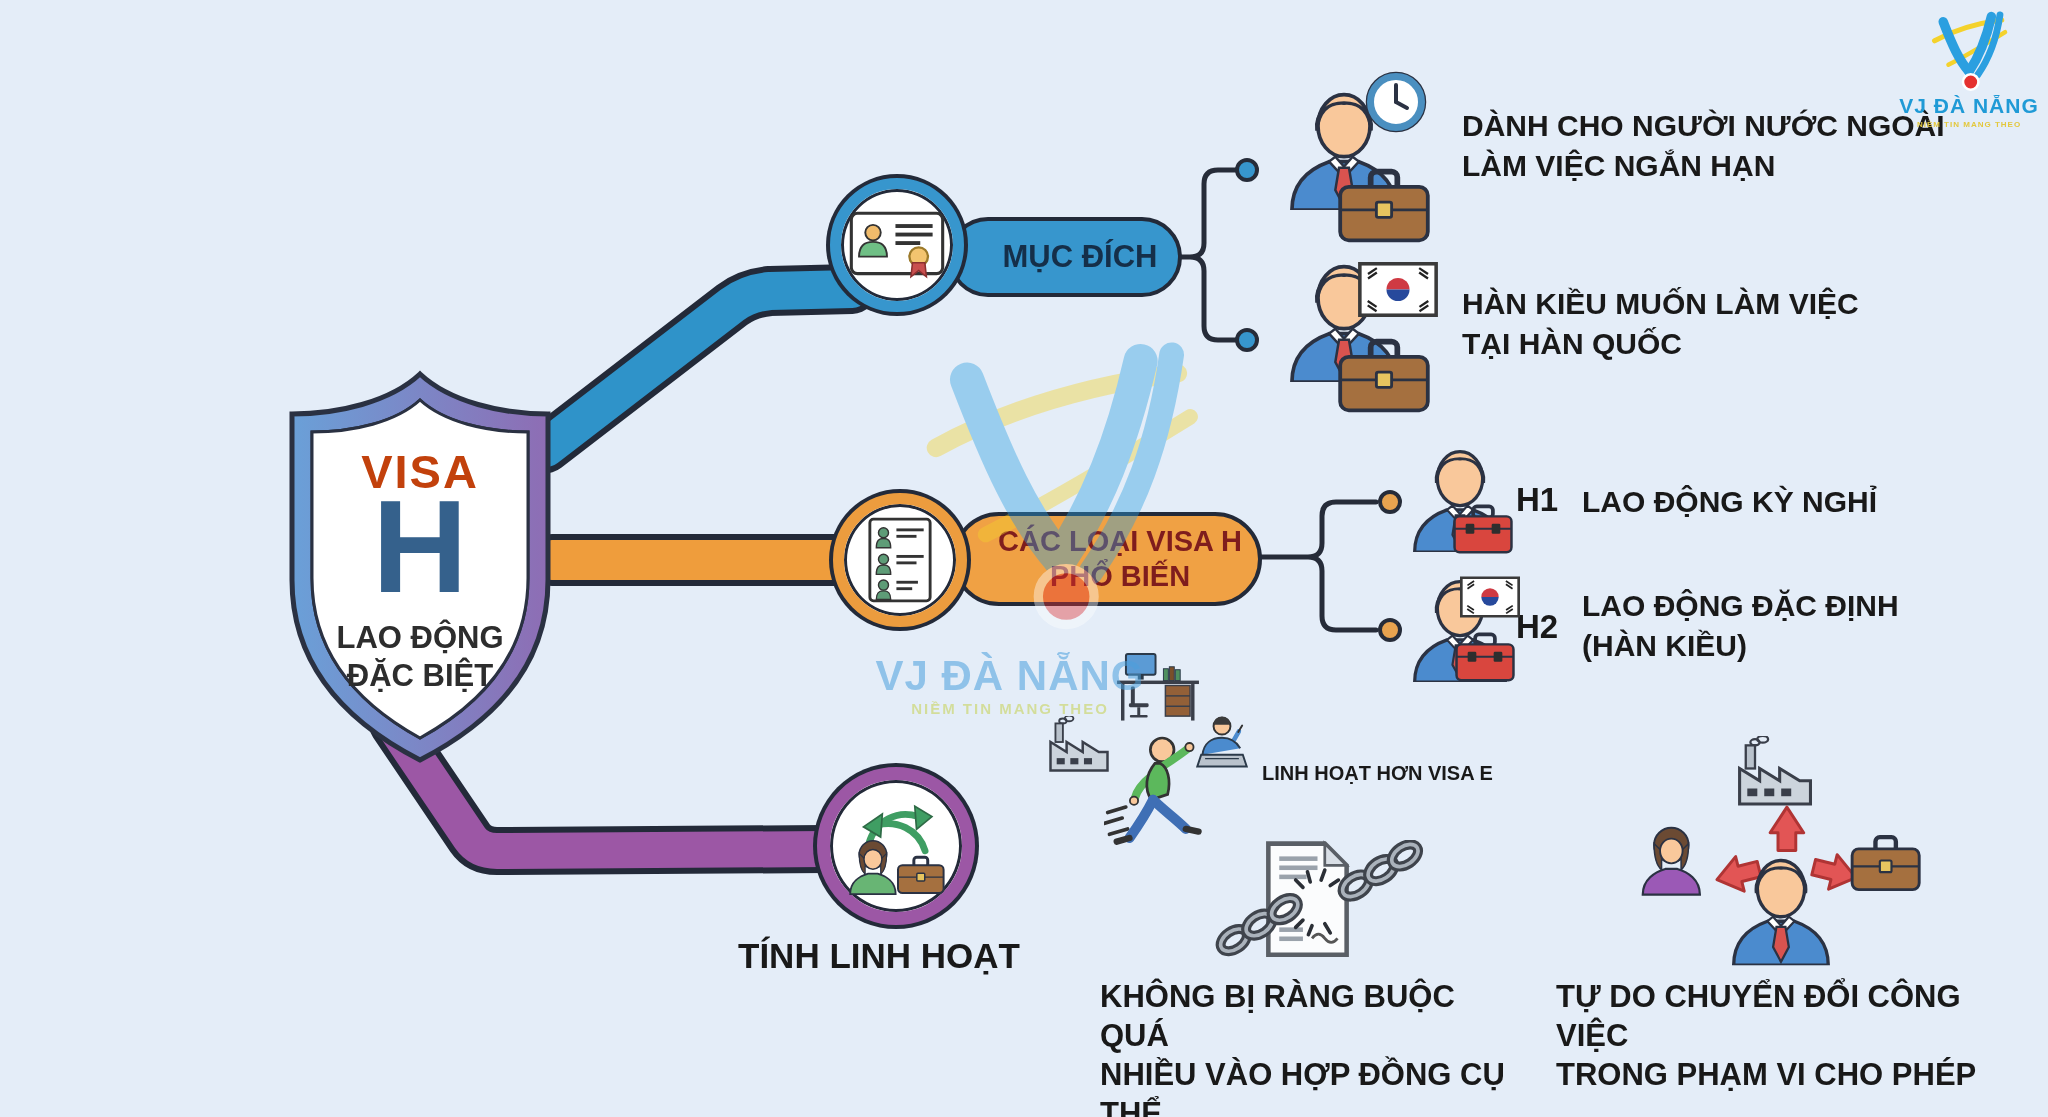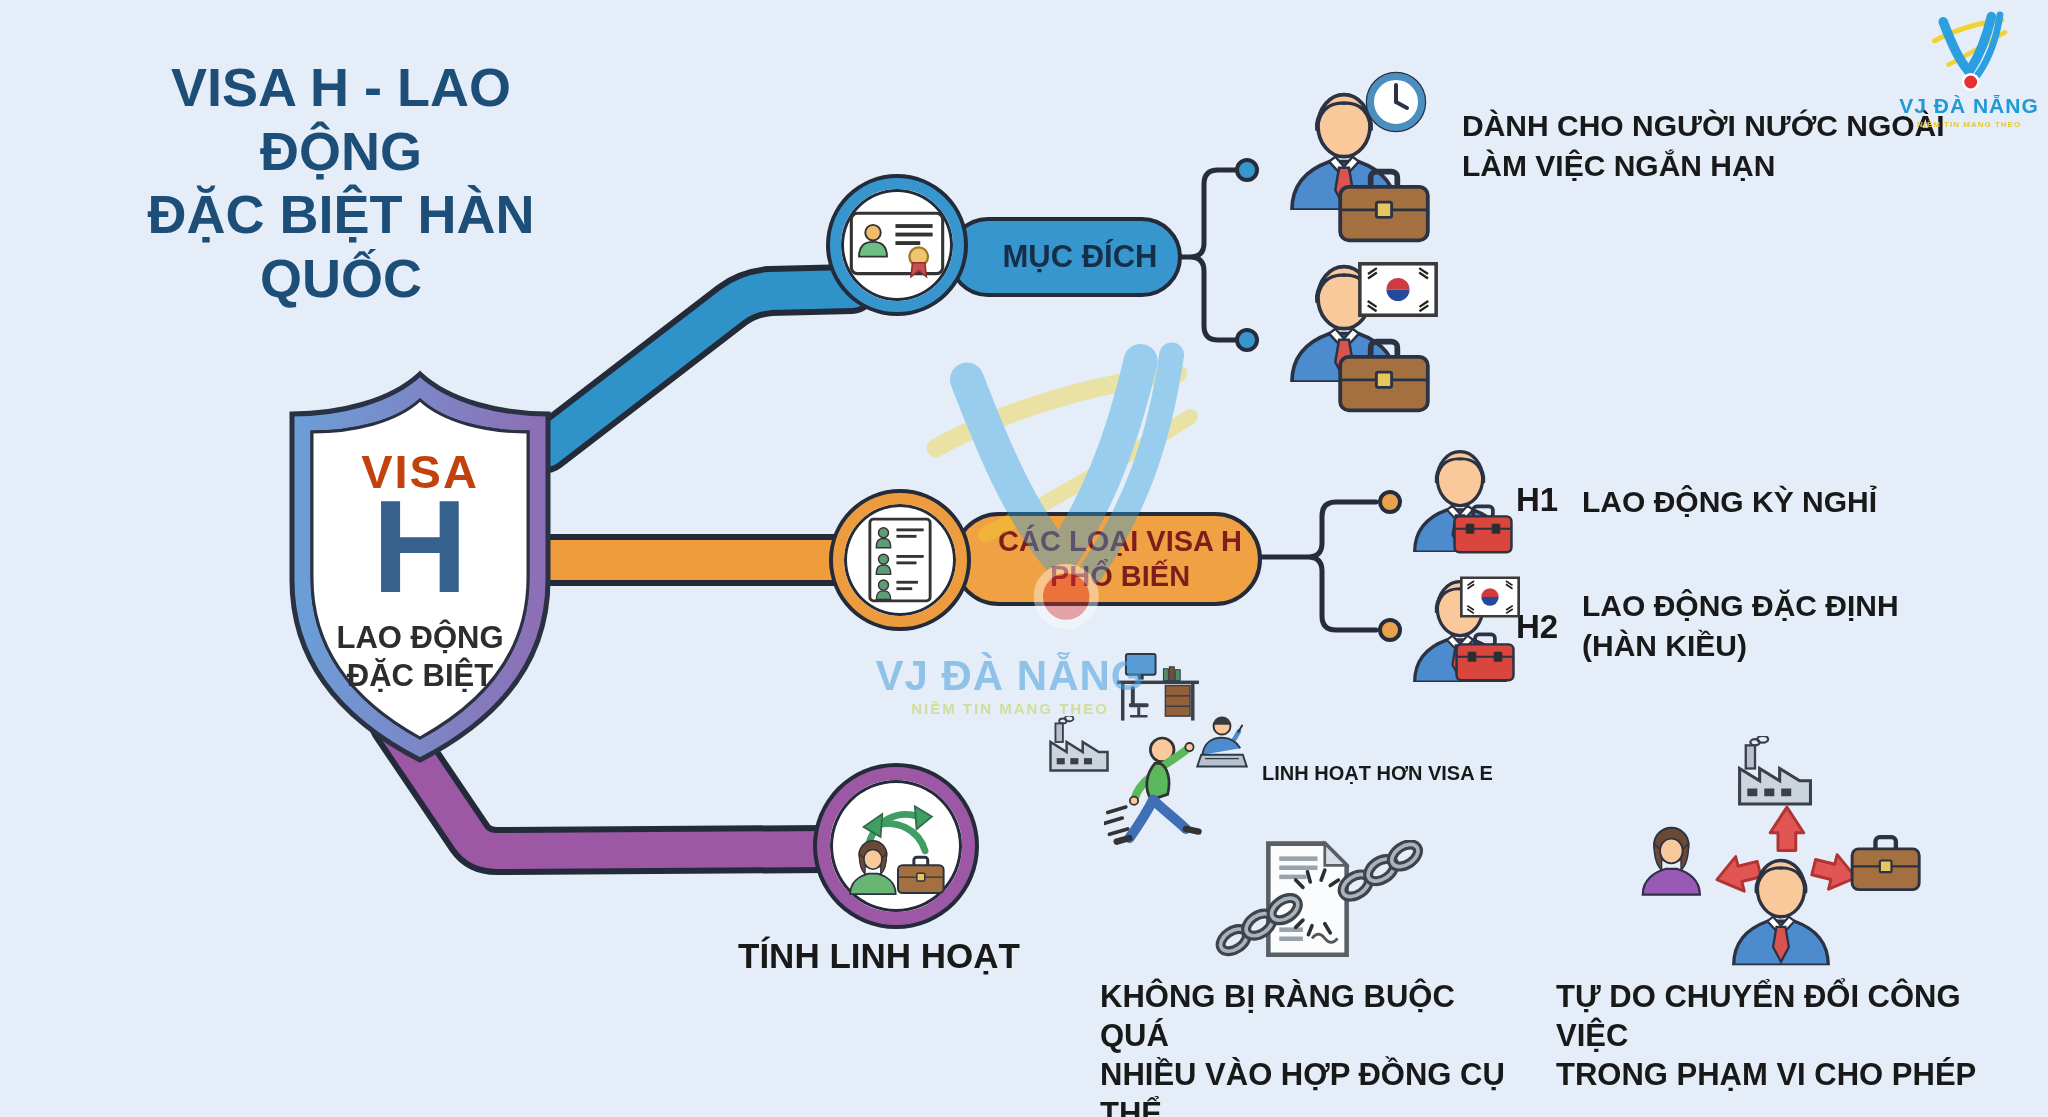--- a/index.html
+++ b/index.html
@@ -280,24 +280,20 @@
       <path d="M1232,557 L1308,557 M1308,557 Q1322,557 1322,543 L1322,516 Q1322,502 1336,502 L1376,502 M1308,557 Q1322,557 1322,571 L1322,616 Q1322,630 1336,630 L1376,630"></path>
     </g>
     <g stroke="#262c39" stroke-width="4">
       <circle cx="1247" cy="170" r="10" fill="#3796cd"></circle>
       <circle cx="1247" cy="340" r="10" fill="#3796cd"></circle>
       <circle cx="1390" cy="502" r="10" fill="#e8a34f"></circle>
       <circle cx="1390" cy="630" r="10" fill="#e8a34f"></circle>
     </g>
   </svg>
 
-  <div class="abs main-title">
-    <div>VISA H - LAO ĐỘNG</div>
-    <div>ĐẶC BIỆT HÀN QUỐC</div>
-  </div>
 
   <div class="abs corner-logo">
     <svg class="mark" viewBox="0 0 100 100">
         <use href="#vjmark"></use>
       </svg>
     <div class="lname">VJ ĐÀ NẴNG</div>
     <div class="ltag">NIỀM TIN MANG THEO</div>
   </div>
 
   <svg class="abs shield-box" viewBox="0 0 284 398">
@@ -356,20 +352,24 @@
 
   <svg class="abs z3" style="left:1282px;top:258px;width:124px;height:124px" viewBox="0 0 100 100">
       <use href="#sym-man"></use>
     </svg>
   <svg class="abs z4" style="left:1358px;top:262px;width:80px;height:55px" viewBox="0 0 90 62">
       <use href="#sym-flag"></use>
     </svg>
   <svg class="abs z4" style="left:1336px;top:336px;width:96px;height:80px" viewBox="0 0 100 84">
       <use href="#sym-case"></use>
     </svg>
+  <div class="abs itxt" style="left:1462px;top:284px;">
+    <div>HÀN KIỀU MUỐN LÀM VIỆC</div>
+    <div>TẠI HÀN QUỐC</div>
+  </div>
 
   <svg class="abs z3" style="left:1406px;top:444px;width:108px;height:108px" viewBox="0 0 100 100">
       <use href="#sym-man"></use>
     </svg>
   <svg class="abs z4" style="left:1452px;top:504px;width:62px;height:52px" viewBox="0 0 100 84">
       <use href="#sym-tool"></use>
     </svg>
   <div class="abs code" style="left:1516px;top:481px;">H1</div>
   <div class="abs itxt" style="left:1582px;top:482px;text-align:center;">LAO ĐỘNG KỲ NGHỈ</div>
 

